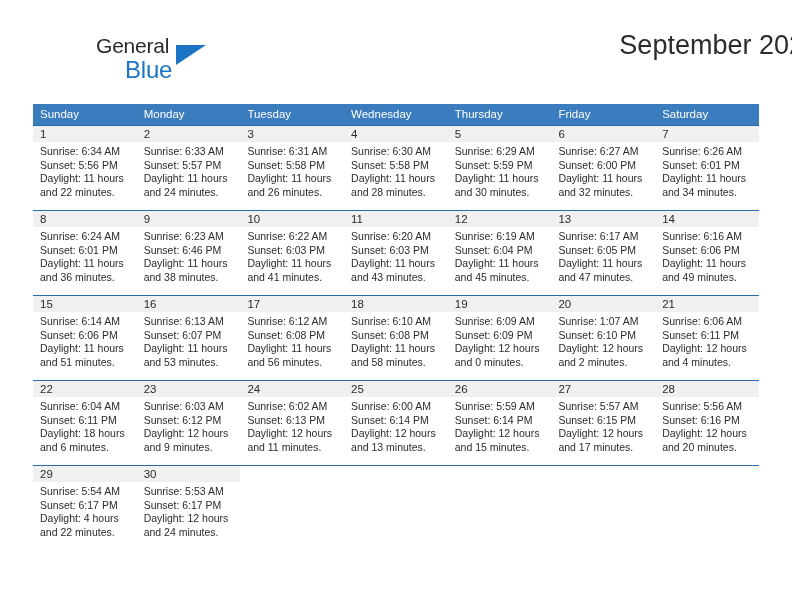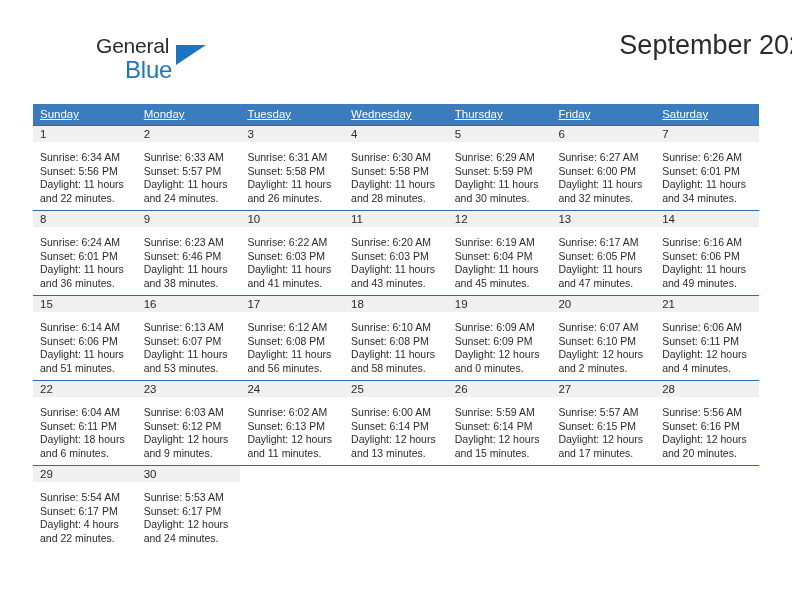--- a/index.html
+++ b/index.html
@@ -100,21 +100,20 @@
 
   .calendar th {
     background: #3a7cbe;
     color: #ffffff;
     font-size: 11.5px;
     font-weight: normal;
     text-align: left;
     padding: 4px 0 5px 7px;
     height: 12px;
     border: none;
-    text-decoration: underline;
   }
 
   .week-row td {
     padding: 0;
     vertical-align: top;
     border-top: 1.5px solid #2b6cb0;
     background: #ffffff;
   }
 
   .cell {
@@ -125,21 +124,21 @@
     background: #f0f0f0;
   }
   .daynum-strip {
     height: 16px;
     line-height: 16px;
     padding-left: 7px;
     font-size: 11.5px;
     color: #2b2b2b;
   }
   .cell-body {
-    padding: 9px 6px 0 7px;
+    padding: 3px 6px 0 7px;
     font-size: 10.5px;
     line-height: 13.6px;
     color: #2b2b2b;
   }
   .cell-body div {
     white-space: nowrap;
   }
   .cell-body .daylight {
     white-space: normal;
   }
@@ -377,21 +376,21 @@
                 <div>Sunrise: 6:09 AM</div>
                 <div>Sunset: 6:09 PM</div>
                 <div class="daylight">Daylight: 12 hours and 0 minutes.</div>
               </div>
             </div>
           </td>
           <td>
             <div class="cell filled">
               <div class="daynum-strip">20</div>
               <div class="cell-body">
-                <div>Sunrise: 6:07 AM</div>
+                <div>Sunrise: 1:07 AM</div>
                 <div>Sunset: 6:10 PM</div>
                 <div class="daylight">Daylight: 12 hours and 2 minutes.</div>
               </div>
             </div>
           </td>
           <td>
             <div class="cell filled">
               <div class="daynum-strip">21</div>
               <div class="cell-body">
                 <div>Sunrise: 6:06 AM</div>

